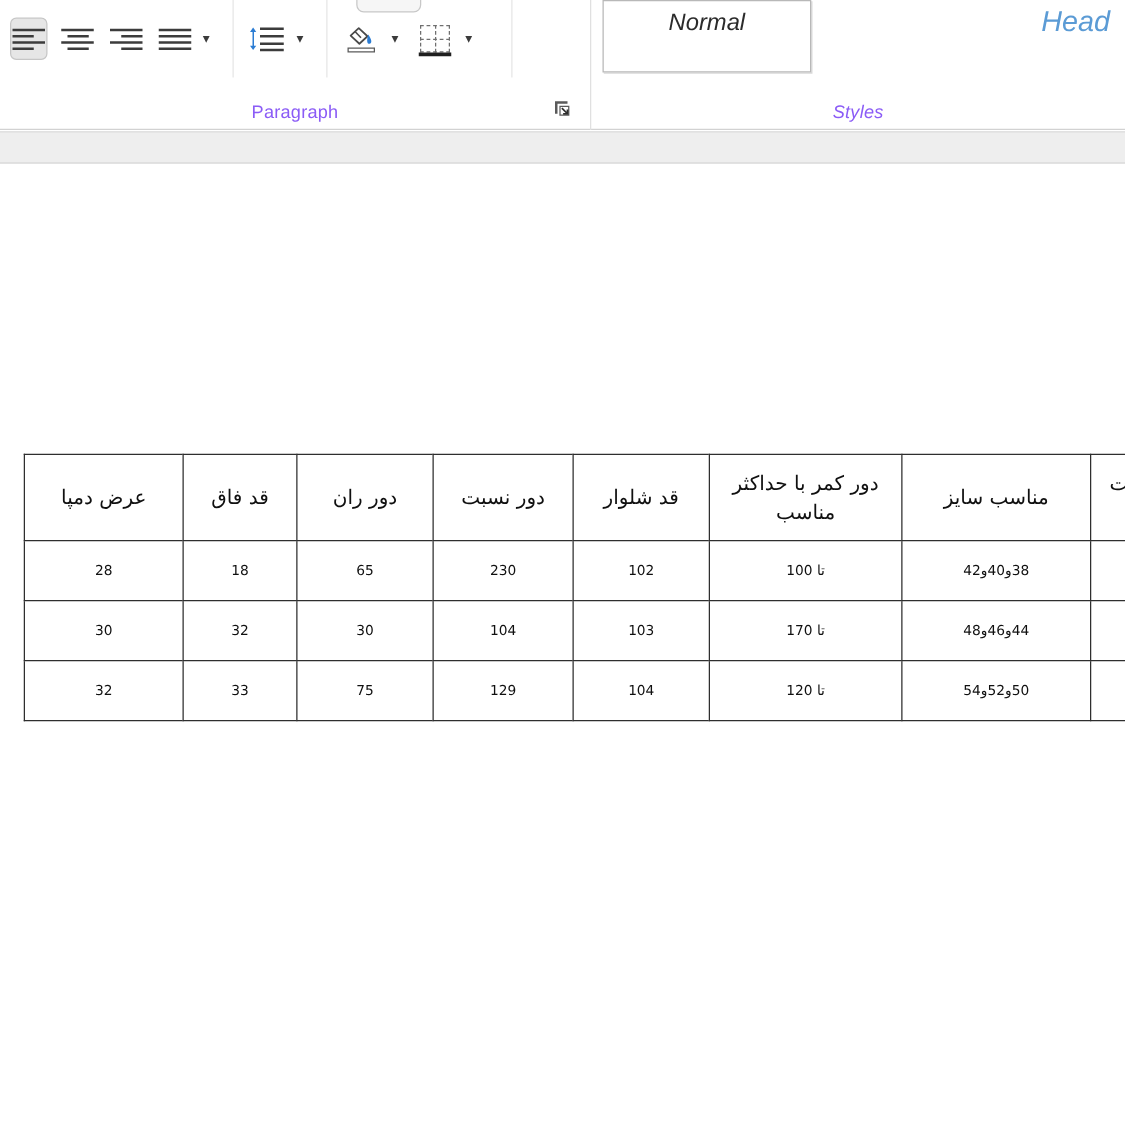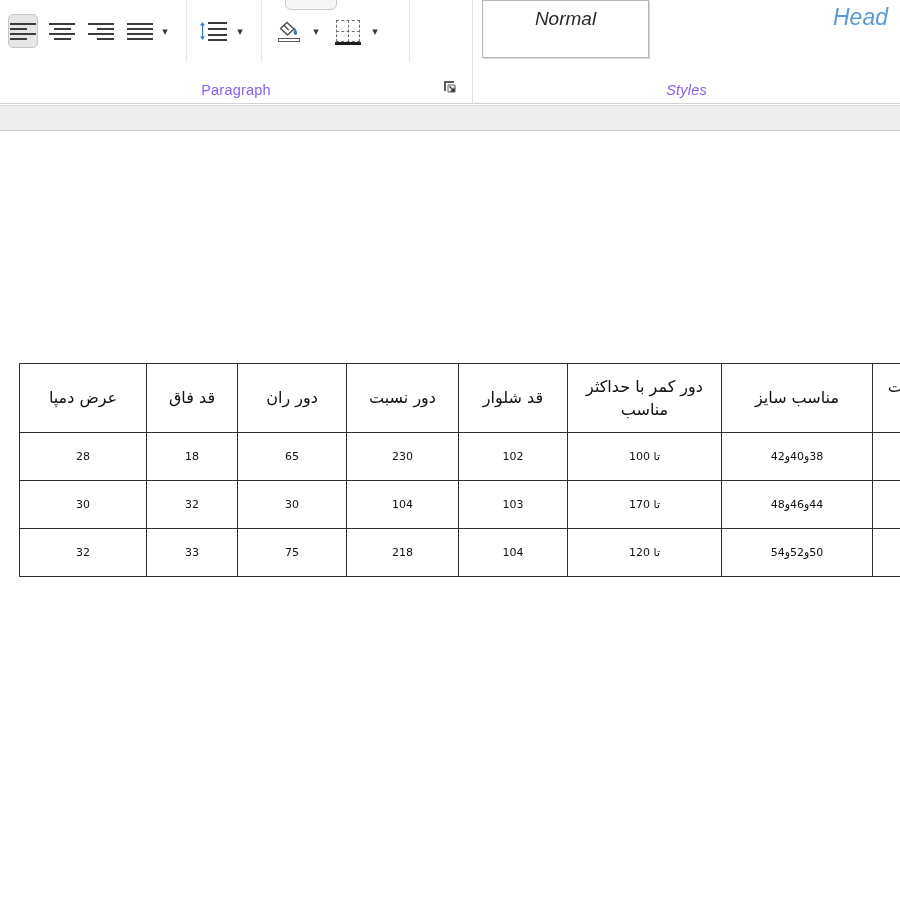--- a/index.html
+++ b/index.html
@@ -339,20 +339,20 @@
         <td class="num">30</td>
         <td class="num">32</td>
         <td class="num">30</td>
       </tr>
 
       <tr class="body-row">
         <td>سایز 2XL</td>
         <td class="num">50و52و54</td>
         <td>تا 120</td>
         <td class="num">104</td>
-        <td class="num">218</td>
+        <td class="num">129</td>
         <td class="num">75</td>
         <td class="num">33</td>
         <td class="num">32</td>
       </tr>
     </tbody>
   </table>
 </div>
 
 </body></html>

